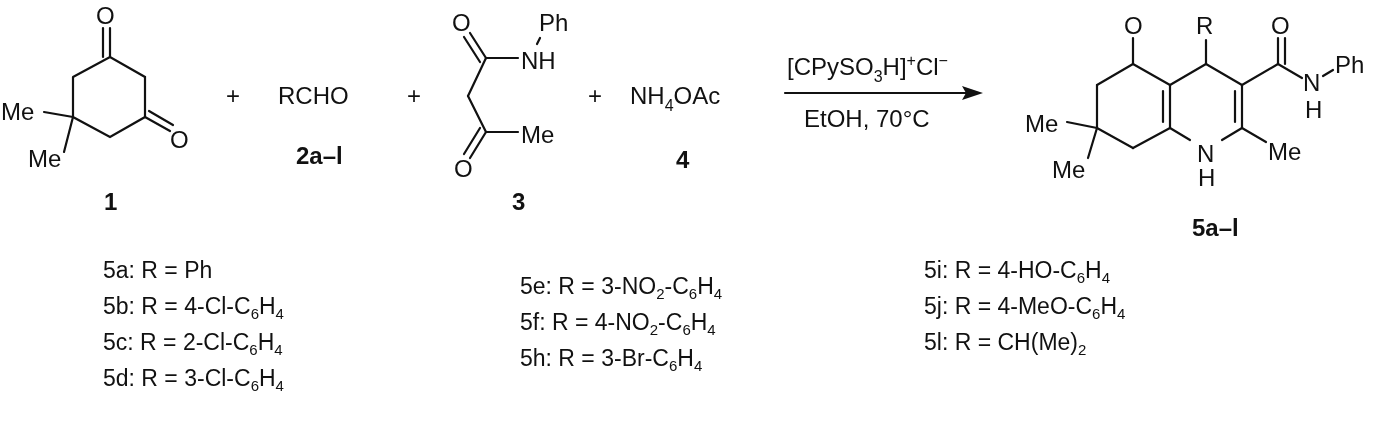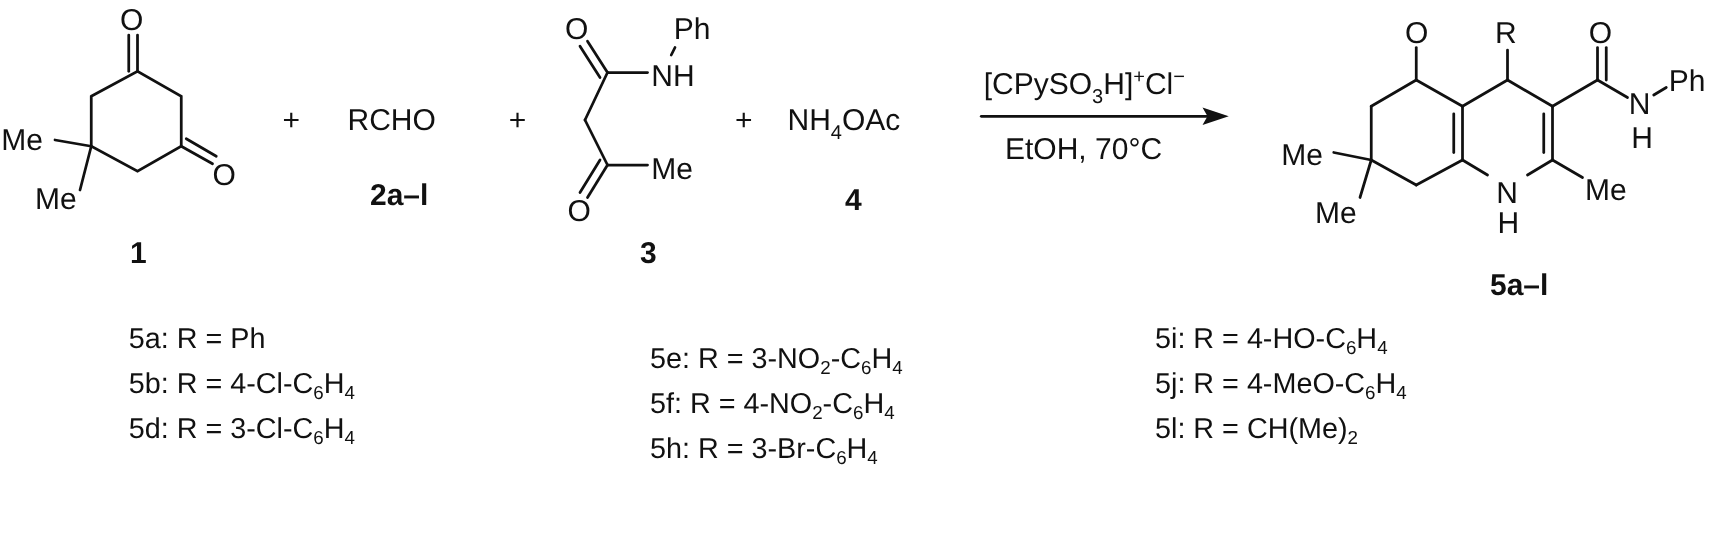--- a/index.html
+++ b/index.html
@@ -114,20 +114,21 @@
     <text class="lbl" x="1197" y="162">N</text>
     <text class="lbl" x="1198" y="186">H</text>
     <text class="lbl" x="1268" y="160">Me</text>
     <text class="lbl bold" x="1192" y="236">5a–l</text>
   </g>
 </svg>
 
 <div class="list" style="left:103px; top:252px;">
   <span class="row"><span class="cid">5a</span><span>: R = Ph</span></span>
   <span class="row"><span class="cid">5b</span><span>: R = 4-Cl-C</span><sub>6</sub><span>H</span><sub>4</sub></span>
+  <span class="row"><span class="cid">5c</span><span>: R = 2-Cl-C</span><sub>6</sub><span>H</span><sub>4</sub></span>
   <span class="row"><span class="cid">5d</span><span>: R = 3-Cl-C</span><sub>6</sub><span>H</span><sub>4</sub></span>
 </div>
 
 <div class="list" style="left:520px; top:252px;margin-top:16px;">
   <span class="row"><span class="cid">5e</span><span>: R = 3-NO</span><sub>2</sub><span>-C</span><sub>6</sub><span>H</span><sub>4</sub></span>
   <span class="row"><span class="cid">5f</span><span>: R = 4-NO</span><sub>2</sub><span>-C</span><sub>6</sub><span>H</span><sub>4</sub></span>
   <span class="row"><span class="cid">5h</span><span>: R = 3-Br-C</span><sub>6</sub><span>H</span><sub>4</sub></span>
 </div>
 
 <div class="list" style="left:924px; top:252px;">

